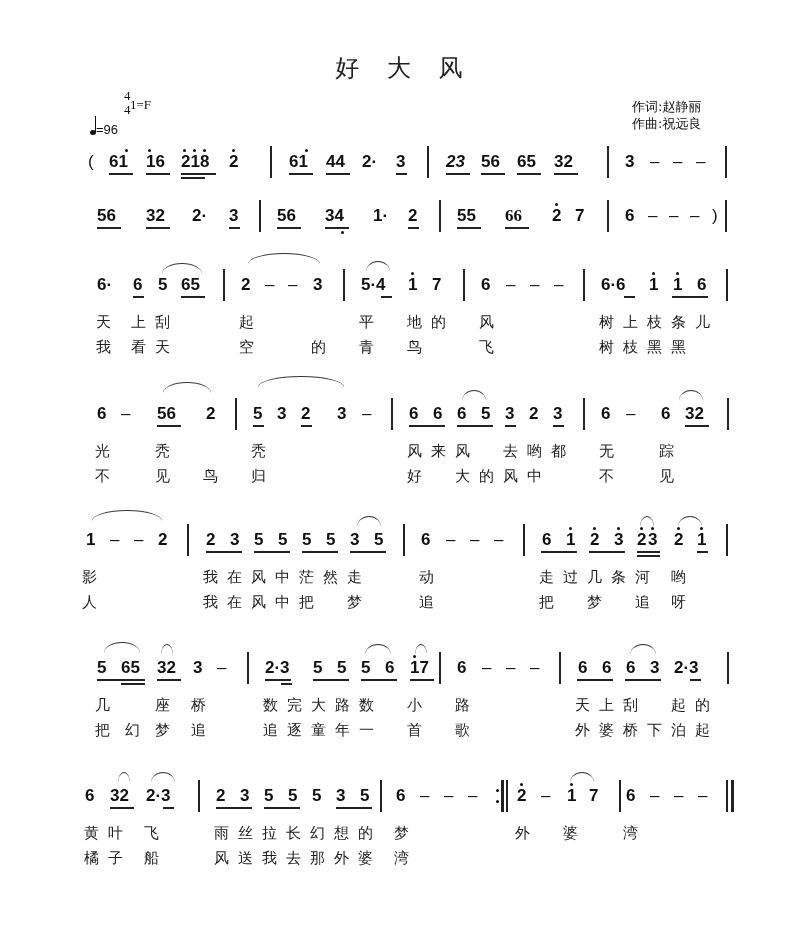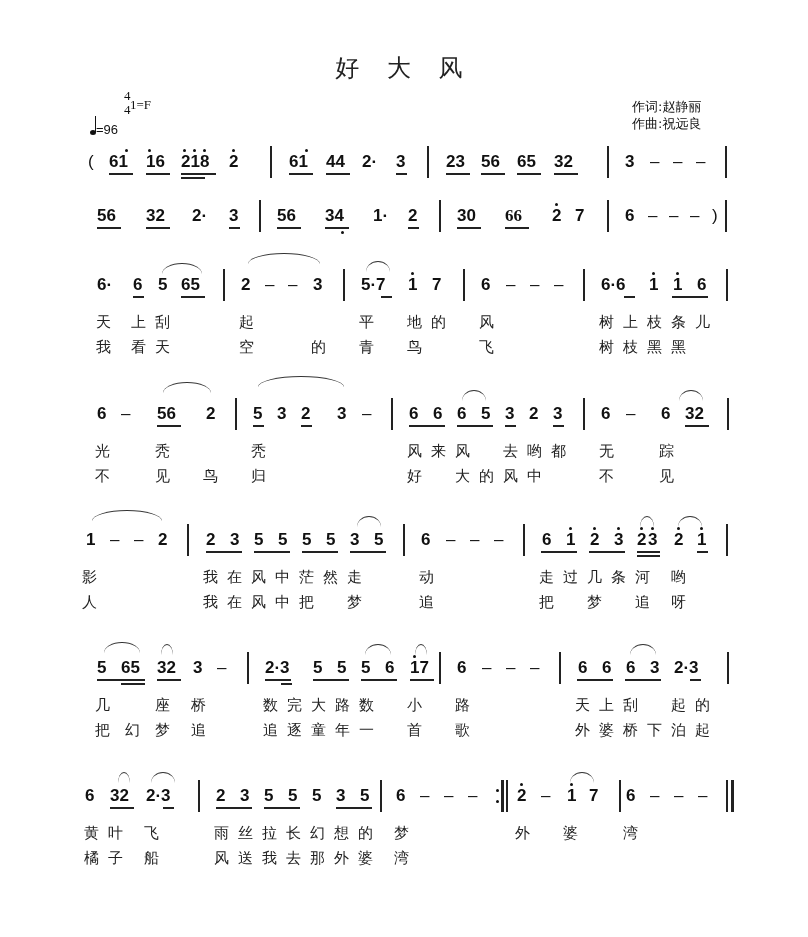--- a/index.html
+++ b/index.html
@@ -57,21 +57,21 @@
   <span class="bar" style="left:270px;"></span>
   <span class="n" style="left:289px;">61</span>
     <span class="dot" style="left:305px;top:-3px;"></span>
     <span class="ul" style="left:289px;width:24px;top:21px;"></span>
   <span class="n" style="left:326px;">44</span>
     <span class="ul" style="left:326px;width:24px;top:21px;"></span>
   <span class="n" style="left:362px;">2·</span>
   <span class="n" style="left:396px;">3</span>
     <span class="ul" style="left:396px;width:11px;top:21px;"></span>
   <span class="bar" style="left:427px;"></span>
-  <span class="n" style="left:446px;">23</span>
+  <span class="n" style="left:446px;font-style:italic;">23</span>
     <span class="ul" style="left:446px;width:24px;top:21px;"></span>
   <span class="n" style="left:481px;">56</span>
     <span class="ul" style="left:481px;width:24px;top:21px;"></span>
   <span class="n" style="left:517px;">65</span>
     <span class="ul" style="left:517px;width:24px;top:21px;"></span>
   <span class="n" style="left:554px;">32</span>
     <span class="ul" style="left:554px;width:24px;top:21px;"></span>
   <span class="bar" style="left:607px;"></span>
   <span class="n" style="left:625px;">3</span>
   <span class="n dash" style="left:650px;">–</span>
@@ -91,21 +91,21 @@
   <span class="bar" style="left:259px;"></span>
   <span class="n" style="left:277px;">56</span>
     <span class="ul" style="left:277px;width:24px;top:21px;"></span>
   <span class="n" style="left:325px;">34</span>
     <span class="ul" style="left:325px;width:24px;top:21px;"></span>
     <span class="dot" style="left:341px;top:25px;"></span>
   <span class="n" style="left:373px;">1·</span>
   <span class="n" style="left:408px;">2</span>
     <span class="ul" style="left:408px;width:11px;top:21px;"></span>
   <span class="bar" style="left:439px;"></span>
-  <span class="n" style="left:457px;">30</span>
+  <span class="n" style="left:457px;">55</span>
     <span class="ul" style="left:457px;width:24px;top:21px;"></span>
   <span class="n" style="left:505px;font-family:Liberation Serif, serif;">66</span>
     <span class="ul" style="left:505px;width:24px;top:21px;"></span>
   <span class="n" style="left:552px;">2</span>
     <span class="dot" style="left:555px;top:-3px;"></span>
   <span class="n" style="left:575px;">7</span>
   <span class="bar" style="left:607px;"></span>
   <span class="n" style="left:625px;">6</span>
   <span class="n dash" style="left:648px;">–</span>
   <span class="n dash" style="left:669px;">–</span>
@@ -123,21 +123,21 @@
     <span class="ul" style="left:133px;width:11px;top:21px;"></span>
   <span class="n" style="left:158px;">5</span>
   <span class="n" style="left:181px;">65</span>
     <span class="ul" style="left:181px;width:24px;top:21px;"></span>
   <span class="bar" style="left:223px;"></span>
   <span class="n" style="left:241px;">2</span>
   <span class="n dash" style="left:265px;">–</span>
   <span class="n dash" style="left:288px;">–</span>
   <span class="n" style="left:313px;">3</span>
   <span class="bar" style="left:343px;"></span>
-  <span class="n" style="left:361px;">5·7</span>
+  <span class="n" style="left:361px;">5·4</span>
     <span class="ul" style="left:381px;width:11px;top:21px;"></span>
   <span class="n" style="left:408px;">1</span>
     <span class="dot" style="left:411px;top:-3px;"></span>
   <span class="n" style="left:432px;">7</span>
   <span class="bar" style="left:463px;"></span>
   <span class="n" style="left:481px;">6</span>
   <span class="n dash" style="left:506px;">–</span>
   <span class="n dash" style="left:530px;">–</span>
   <span class="n dash" style="left:554px;">–</span>
   <span class="bar" style="left:583px;"></span>

